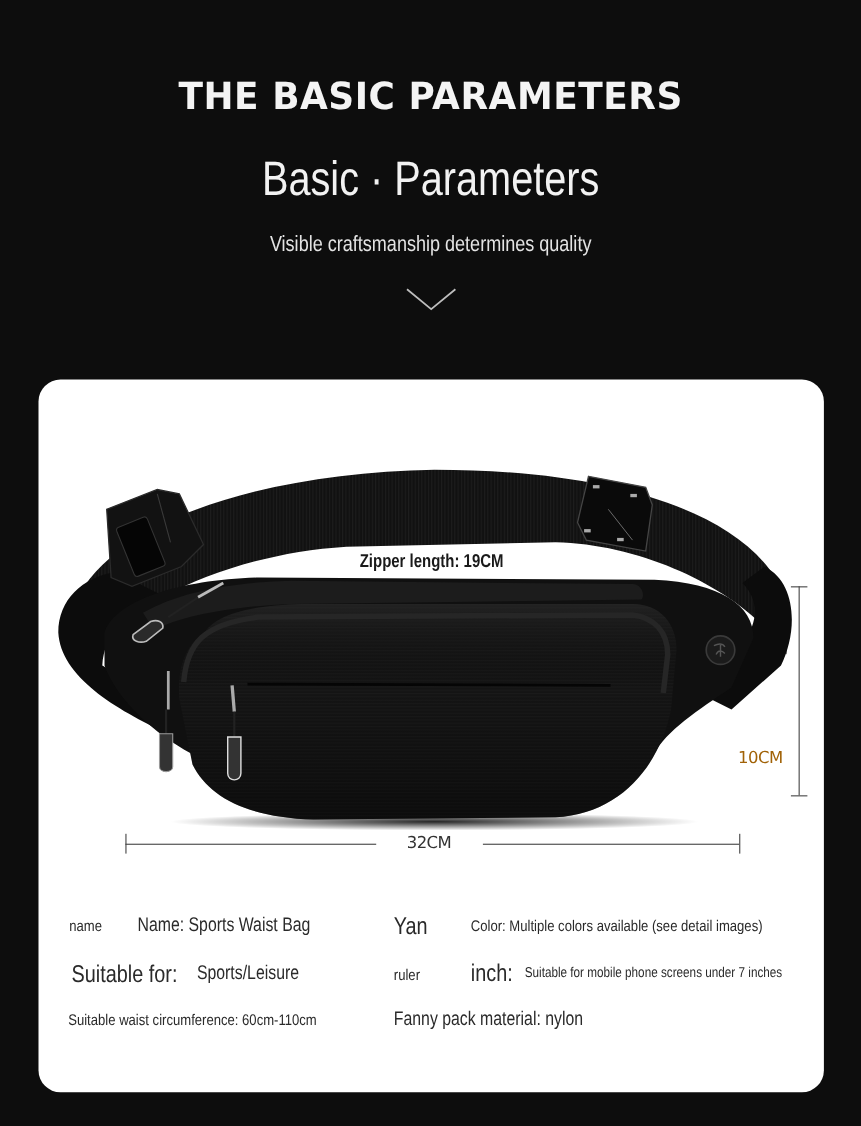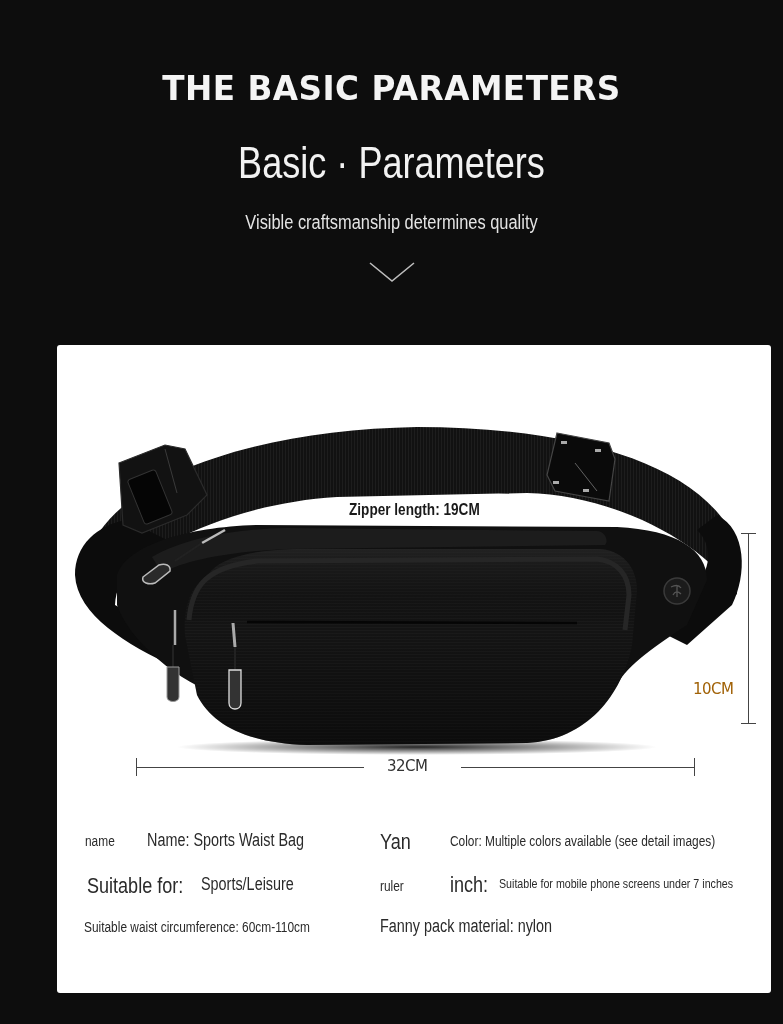--- a/index.html
+++ b/index.html
@@ -54,23 +54,22 @@
       width: 48px;
       height: 24px;
     }
     .card {
       position: absolute;
       left: 35px;
       top: 345px;
       width: 714px;
       height: 648px;
       background: #ffffff;
-      border-radius: 3px;
+      border-radius: 20px;
       overflow: hidden;
-      margin-left: 22px;
     }
     .bag {
       position: absolute;
       left: 0;
       top: 0;
       width: 714px;
       height: 430px;
     }
     .zipper-label {
       position: absolute;
@@ -96,20 +95,21 @@
       top: 413px;
       width: 1px;
       height: 18px;
       background: #444;
     }
     .dim-h-label {
       position: absolute;
       left: 330px;
       top: 412px;
       width: 50px;
+      text-align: center;
       font-family: "DejaVu Sans", sans-serif;
       font-size: 15px;
       color: #333;
       letter-spacing: -0.5px;
     }
     .dim-v-line {
       position: absolute;
       left: 691px;
       top: 188px;
       width: 1px;

